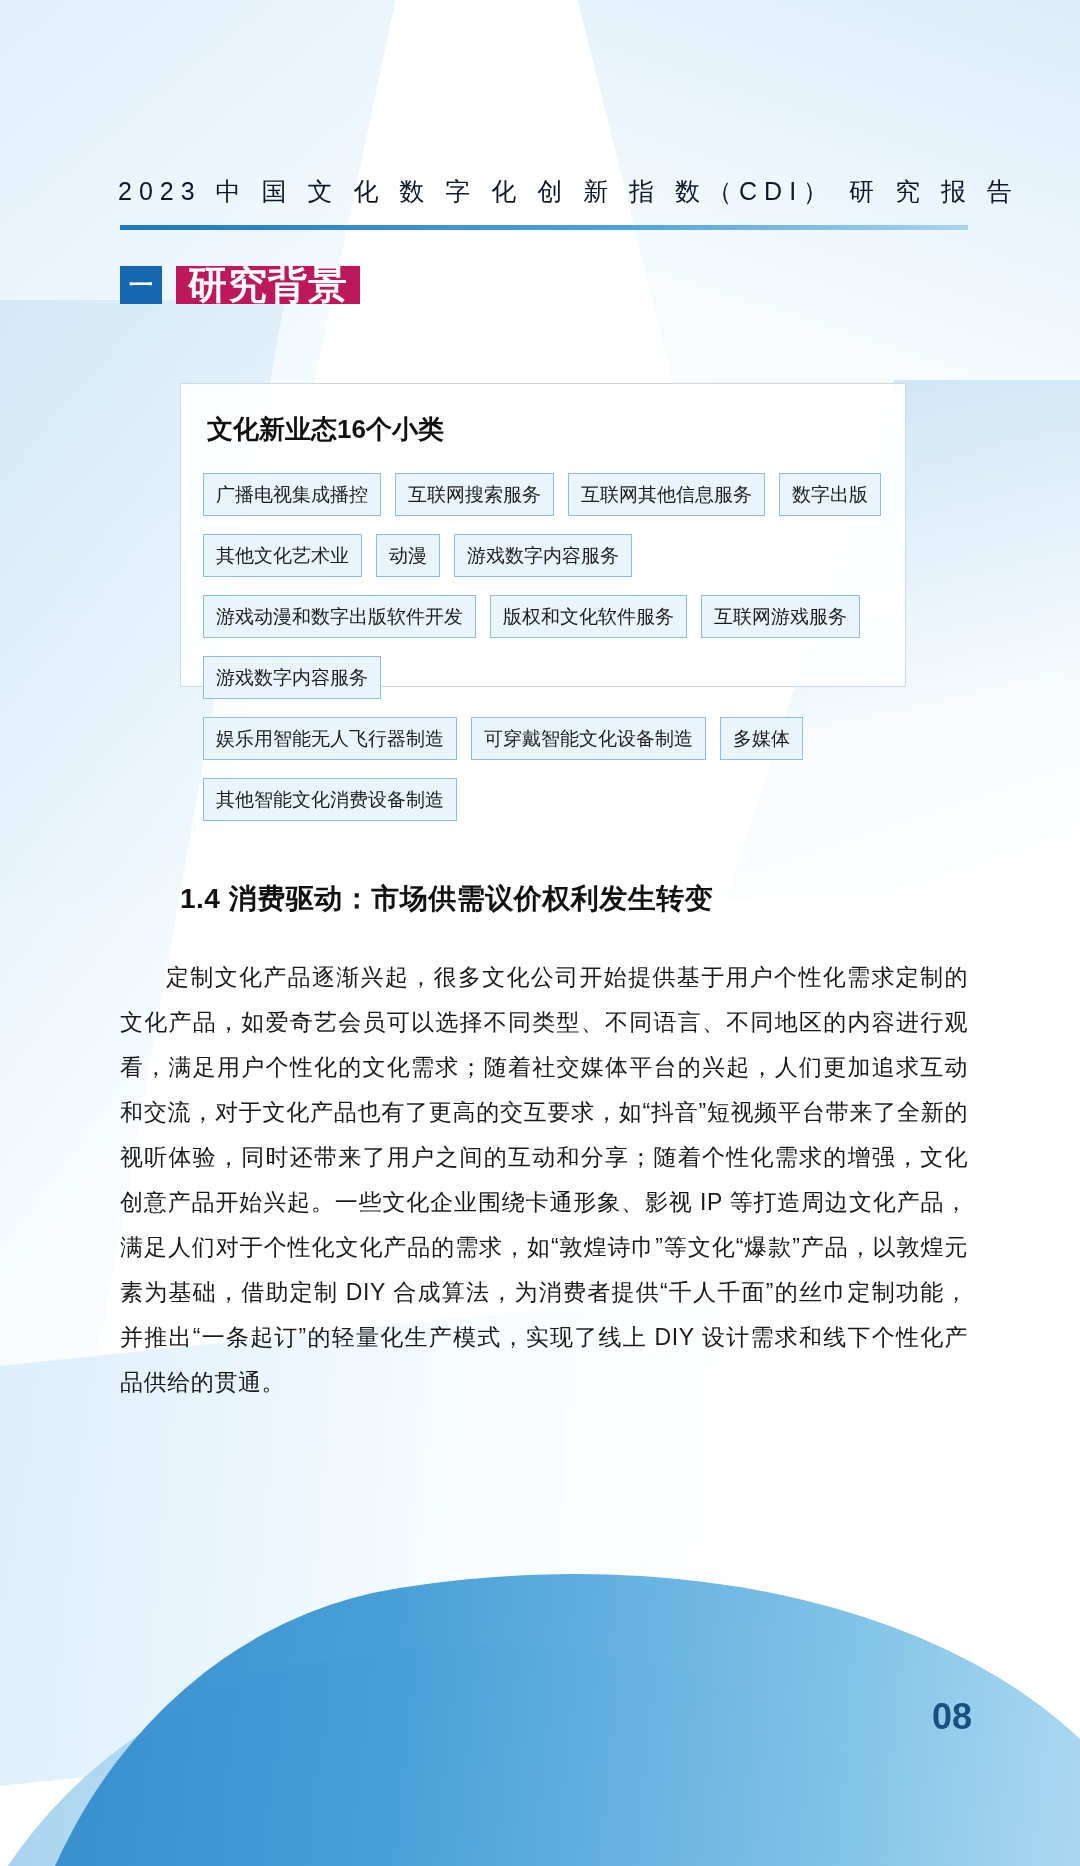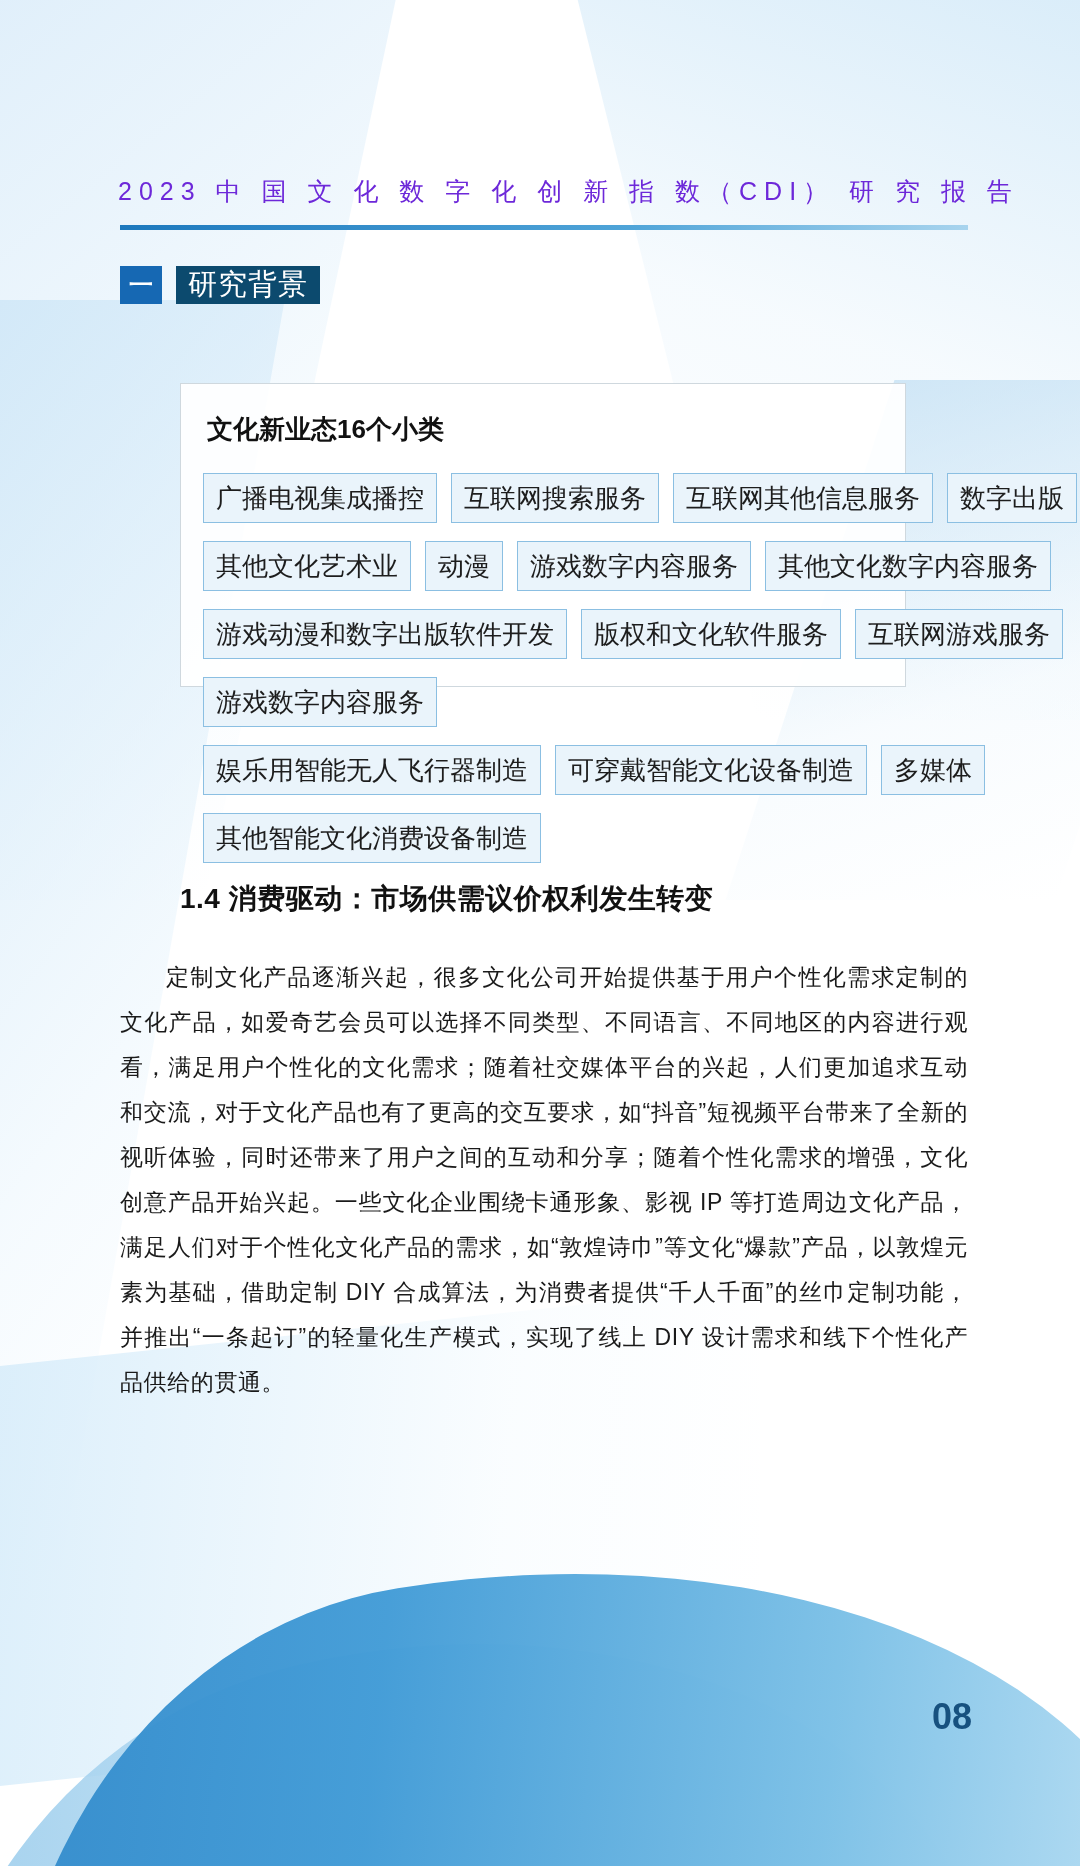--- a/index.html
+++ b/index.html
@@ -97,21 +97,21 @@
     width: 1080px;
     height: 1866px;
     box-sizing: border-box;
   }
 
   .running-head {
     position: absolute;
     left: 118px;
     top: 175px;
     width: 850px;
-    color: #6d28d9;
+    color: #0f172a;
     font-size: 25px;
     letter-spacing: 7px;
     white-space: nowrap;
   }
   .head-rule {
     position: absolute;
     left: 120px;
     top: 225px;
     width: 848px;
     height: 5px;
@@ -131,24 +131,24 @@
     background: #1668b3;
     color: #ffffff;
     font-size: 24px;
     font-weight: bold;
     display: flex;
     align-items: center;
     justify-content: center;
   }
   .section-title {
     height: 38px;
-    background: #0c4a6e;
+    background: #be185d;
     color: #ffffff;
-    font-size: 29px;
-    font-weight: normal;
+    font-size: 39px;
+    font-weight: bold;
     display: flex;
     align-items: center;
     padding: 0 12px;
     margin-left: 14px;
     letter-spacing: 1px;
   }
 
   
   .card {
     position: absolute;
@@ -174,21 +174,21 @@
   }
   .tag-row {
     display: flex;
     gap: 14px;
     flex-wrap: nowrap;
   }
   .tag {
     border: 1px solid #8bbfe2;
     background: #eaf4fb;
     color: #1d1d1d;
-    font-size: 26px;
+    font-size: 19px;
     line-height: 1;
     padding: 11px 12px;
     white-space: nowrap;
   }
 
   
   .sub-head {
     position: absolute;
     left: 180px;
     top: 880px;
@@ -254,21 +254,20 @@
         <span class="tag">广播电视集成播控</span>
         <span class="tag">互联网搜索服务</span>
         <span class="tag">互联网其他信息服务</span>
         <span class="tag">数字出版</span>
       </div>
 
       <div class="tag-row">
         <span class="tag">其他文化艺术业</span>
         <span class="tag">动漫</span>
         <span class="tag">游戏数字内容服务</span>
-        <span class="tag">其他文化数字内容服务</span>
       </div>
 
       <div class="tag-row">
         <span class="tag">游戏动漫和数字出版软件开发</span>
         <span class="tag">版权和文化软件服务</span>
         <span class="tag">互联网游戏服务</span>
       </div>
 
       <div class="tag-row">
         <span class="tag">游戏数字内容服务</span>

